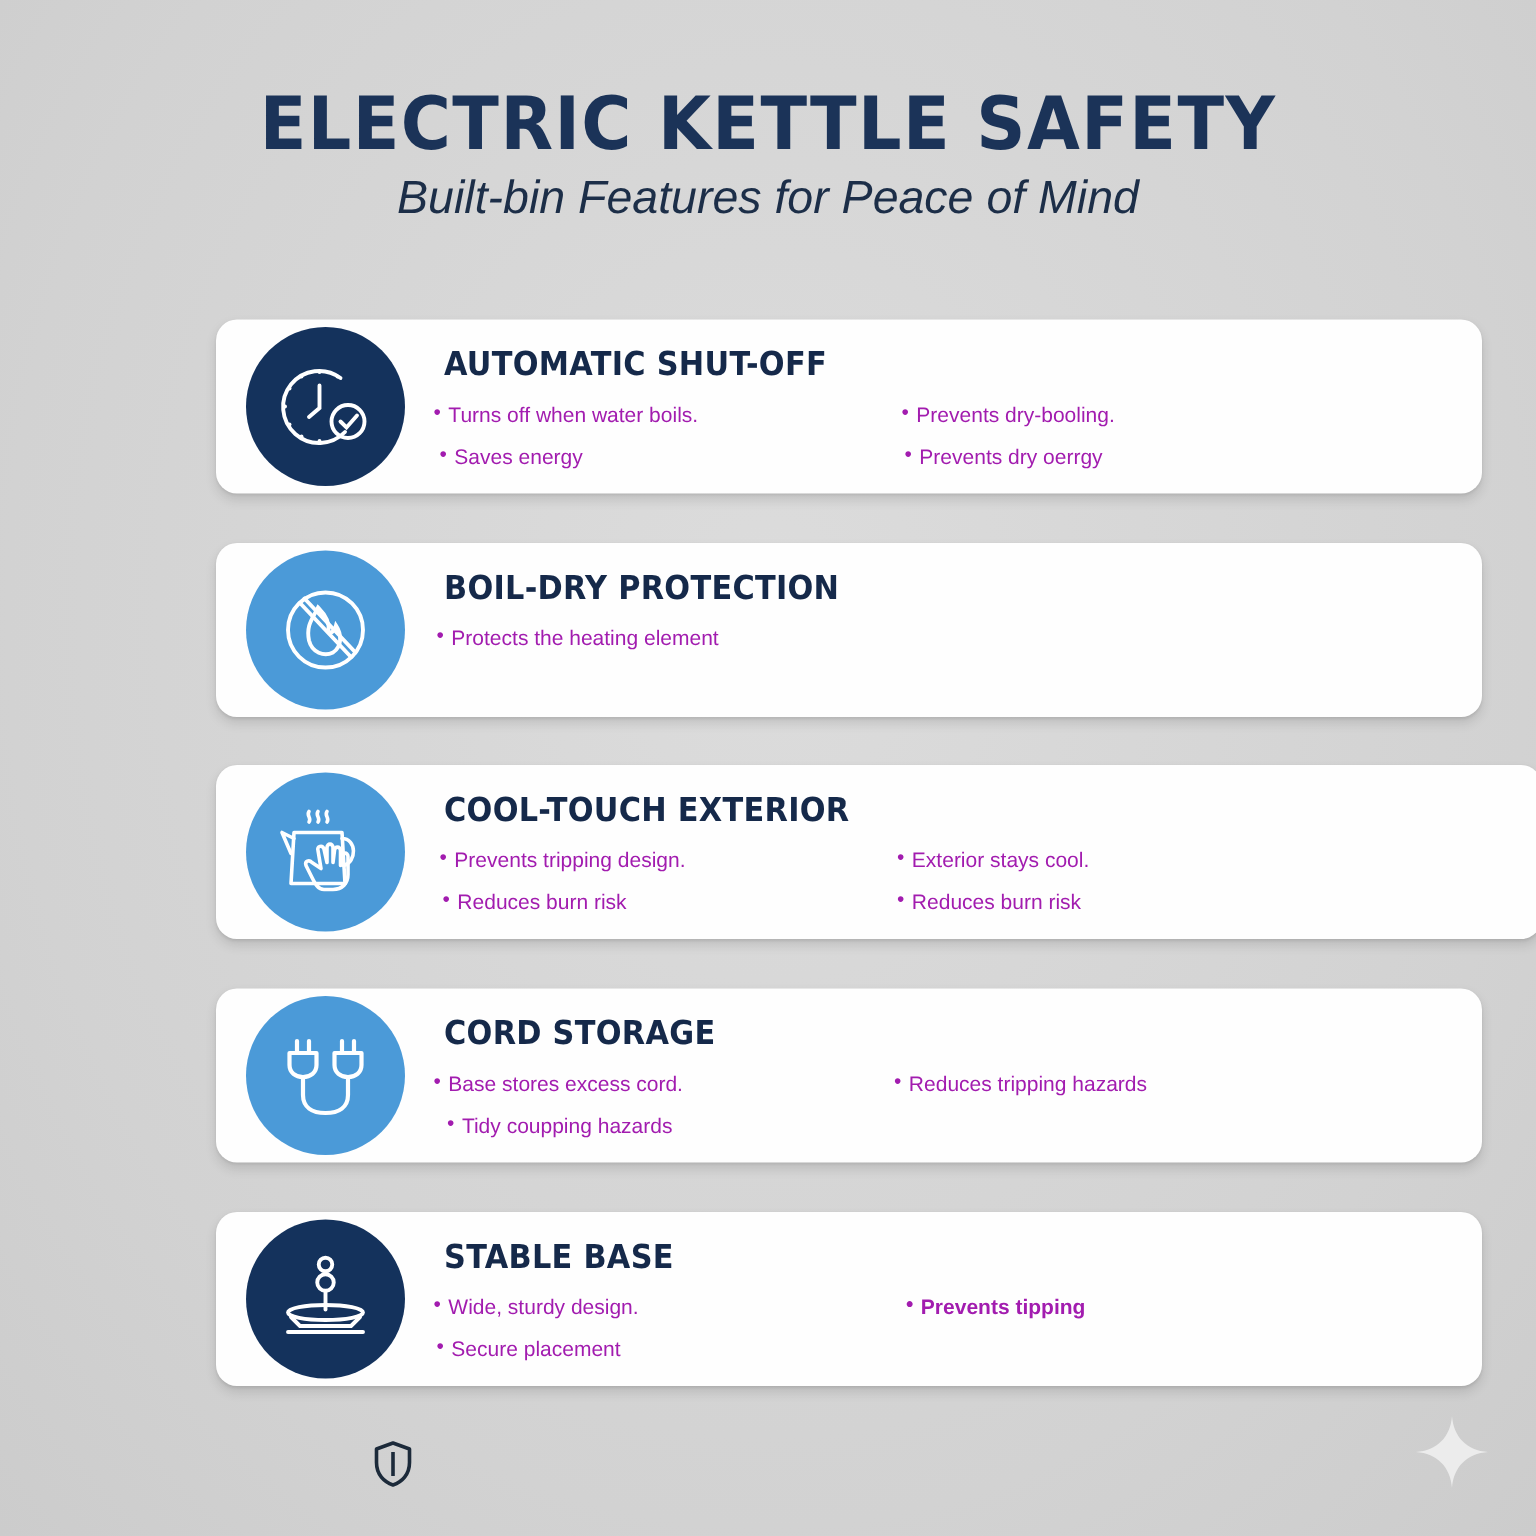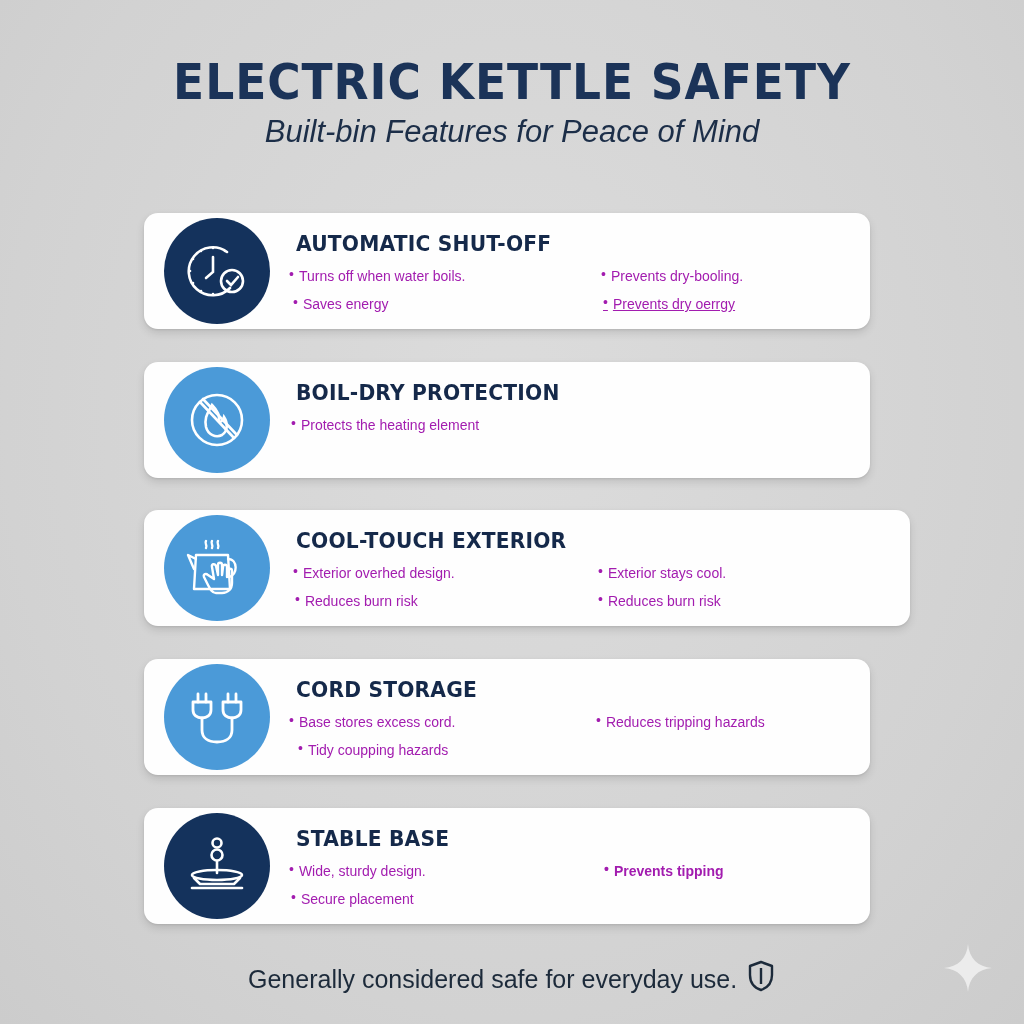--- a/index.html
+++ b/index.html
@@ -14,21 +14,21 @@
     position: absolute; left: 0; width: 1024px; top: 54px; text-align: center;
     font-family: "DejaVu Sans", sans-serif; font-weight: bold;
     font-size: 49px; letter-spacing: 1px; color: #1b3358;
     transform: scaleX(0.93);
   }
   .subtitle {
     position: absolute; left: 0; width: 1024px; top: 114px; text-align: center;
     font-size: 31px; color: #1c2e48; font-style: italic;
   }
   .card {
-    position: absolute; left: 144px; width: 726px; height: 116px;
+    position: absolute; left: 144px; width: 844px; height: 116px;
     background: #fefefe; border-radius: 14px;
     box-shadow: 0 4px 8px rgba(0,0,0,0.12), 0 1px 2px rgba(0,0,0,0.08);
   }
   .icon-circle {
     position: absolute; left: 20px; top: 5px; width: 106px; height: 106px;
     border-radius: 50%;
     display: flex; align-items: center; justify-content: center;
   }
   .icon-circle.dark { background: #14325c; }
   .icon-circle.light { background: #4b9ad8; }
@@ -77,21 +77,21 @@
       <path d="M45 45 L49 49 L56 41"></path>
     </svg>
   </div>
   <div class="card-title">AUTOMATIC SHUT-OFF</div>
   <div class="col left" style="left:143px;">
     <div class="bullet">Turns off when water boils.</div>
     <div class="bullet" style="padding-left:4px;">Saves energy</div>
   </div>
   <div class="col right">
     <div class="bullet">Prevents dry-booling.</div>
-    <div class="bullet" style="padding-left:2px;text-decoration:underline;">Prevents dry oerrgy</div>
+    <div class="bullet" style="padding-left:2px;">Prevents dry oerrgy</div>
   </div>
 </div>
 
 <div class="card" style="top:362px;">
   <div class="icon-circle light">
     <svg viewBox="0 0 70 70" fill="none" stroke="#fff" stroke-width="2.6" stroke-linecap="round">
       <circle cx="35" cy="35" r="25"></circle>
       <path d="M30 20 C26 28 22 32 24 42 C26 50 34 53 40 50 C46 46 46 38 42 32 C41 36 38 38 37 36 C38 30 35 25 30 20 Z"></path>
       <path d="M18 17 L52 53"></path>
       <path d="M21 14 L55 50"></path>
@@ -108,21 +108,21 @@
     <svg viewBox="0 0 70 70" fill="none" stroke="#fff" stroke-width="2.4" stroke-linecap="round" stroke-linejoin="round">
       <path d="M24 8 C22 11 26 12 24 15 M30 8 C28 11 32 12 30 15 M36 8 C34 11 38 12 36 15"></path>
       <path d="M14 22 L46 22 L48 56 L12 56 Z"></path>
       <path d="M14 26 L6 22 L12 36"></path>
       <path d="M46 26 C56 26 56 42 47 44"></path>
       <path d="M32 46 L30 34 C29 31 33 30 34 33 L36 42 L36 32 C36 29 40 29 40 32 L40 42 L41 34 C41 31 45 31 45 34 L45 44 L46 38 C46 35 50 35 50 38 L50 50 C50 56 46 60 40 60 L34 60 C30 60 28 56 26 52 L22 44 C21 41 24 40 26 42 Z"></path>
     </svg>
   </div>
   <div class="card-title">COOL-TOUCH EXTERIOR</div>
   <div class="col left" style="left:147px;">
-    <div class="bullet">Exterior overhed design.</div>
+    <div class="bullet">Prevents tripping design.</div>
     <div class="bullet" style="padding-left:2px;">Reduces burn risk</div>
   </div>
   <div class="col right" style="left:452px;">
     <div class="bullet">Exterior stays cool.</div>
     <div class="bullet">Reduces burn risk</div>
   </div>
 </div>
 
 <div class="card" style="top:659px;text-align:center;">
   <div class="icon-circle light">
@@ -159,21 +159,20 @@
   <div class="col left" style="left:143px;">
     <div class="bullet">Wide, sturdy design.</div>
     <div class="bullet" style="padding-left:2px;">Secure placement</div>
   </div>
   <div class="col right" style="left:458px;font-weight:bold;">
     <div class="bullet">Prevents tipping</div>
   </div>
 </div>
 
 <div class="footer">
-  <span>Generally considered safe for everyday use.</span>
   <span>
     <svg viewBox="0 0 28 32" fill="none" stroke="#1c2a3a" stroke-width="2.4" stroke-linejoin="round">
       <path d="M14 2 L25 6 V15 C25 23 20 28 14 30 C8 28 3 23 3 15 V6 Z"></path>
       <path d="M14 8 V24"></path>
     </svg>
   </span>
 </div>
 
 <svg class="sparkle" viewBox="0 0 52 52">
   <path d="M26 2 C27 16 36 25 50 26 C36 27 27 36 26 50 C25 36 16 27 2 26 C16 25 25 16 26 2 Z" fill="#ececec"></path>

